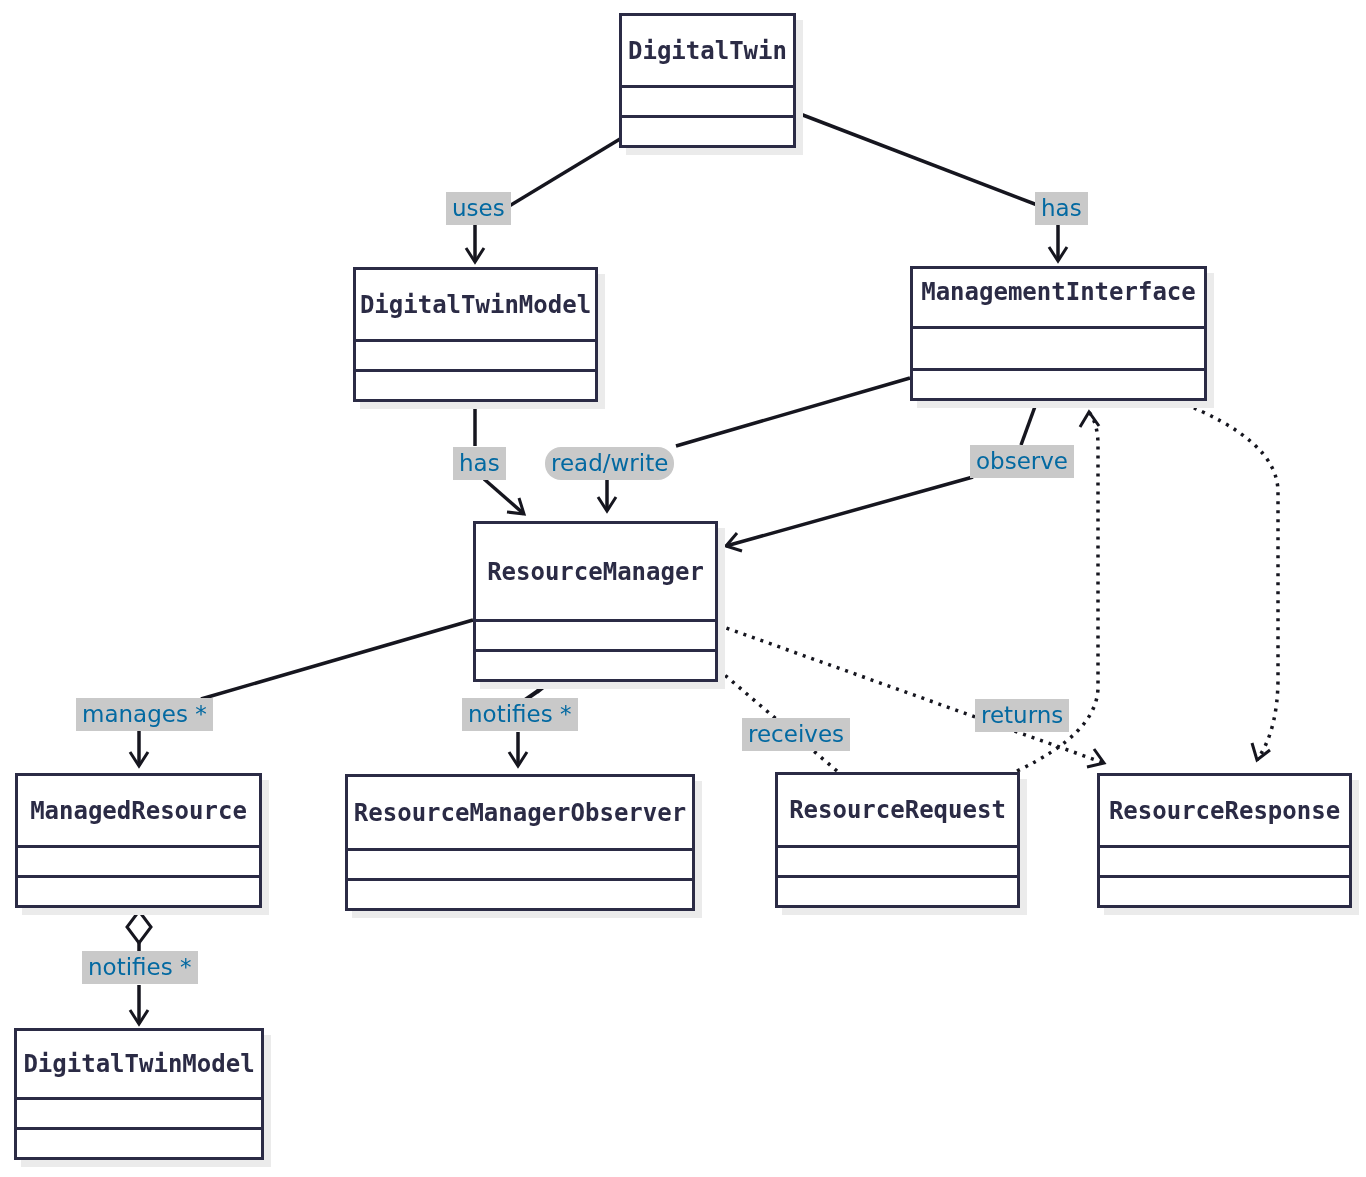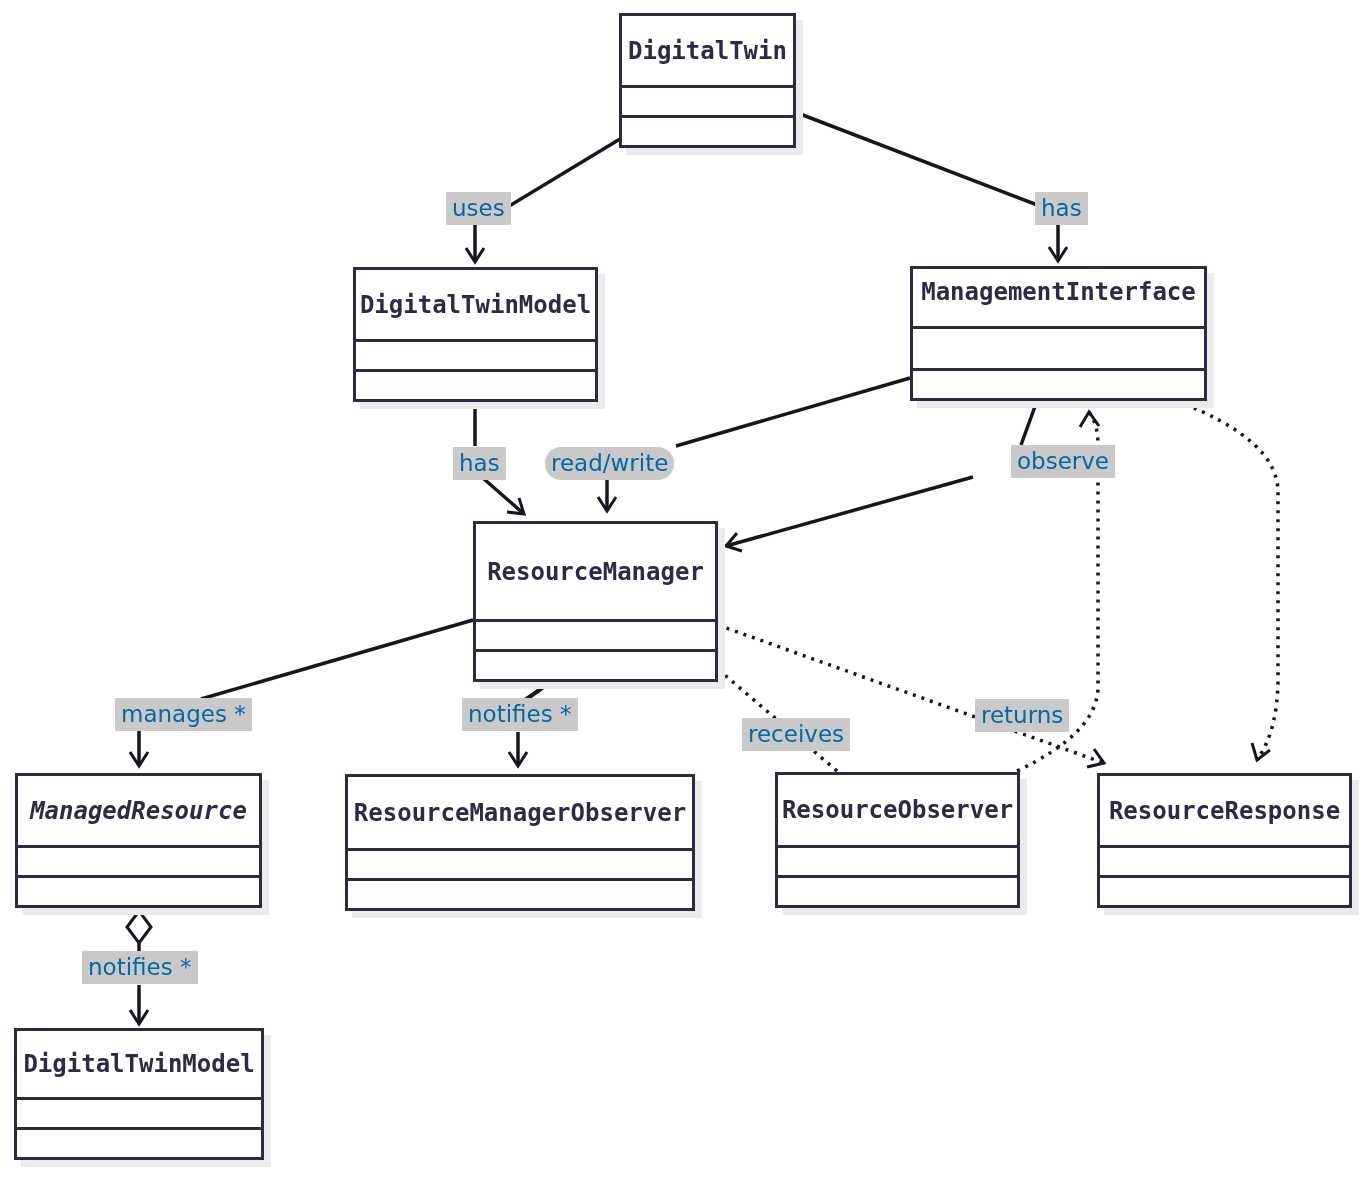--- a/index.html
+++ b/index.html
@@ -96,54 +96,54 @@
     <div class="comp"></div>
     <div class="comp"></div>
   </div>
 
   <div class="cbox" style="left:473px; top:521px; width:245px; height:161px;">
     <div class="title">ResourceManager</div>
     <div class="comp"></div>
     <div class="comp"></div>
   </div>
 
-  <div class="cbox" style="left:15px; top:773px; width:247px; height:135px;font-style:italic;">
+  <div class="cbox" style="left:15px; top:773px; width:247px; height:135px;">
     <div class="title">ManagedResource</div>
     <div class="comp"></div>
     <div class="comp"></div>
   </div>
 
   <div class="cbox" style="left:345px; top:774px; width:350px; height:137px;">
     <div class="title">ResourceManagerObserver</div>
     <div class="comp"></div>
     <div class="comp"></div>
   </div>
 
   <div class="cbox" style="left:775px; top:772px; width:245px; height:136px;">
-    <div class="title">ResourceObserver</div>
+    <div class="title">ResourceRequest</div>
     <div class="comp"></div>
     <div class="comp"></div>
   </div>
 
   <div class="cbox" style="left:1097px; top:773px; width:255px; height:135px;">
     <div class="title">ResourceResponse</div>
     <div class="comp"></div>
     <div class="comp"></div>
   </div>
 
   <div class="cbox" style="left:14px; top:1028px; width:250px; height:132px;">
     <div class="title">DigitalTwinModel</div>
     <div class="comp"></div>
     <div class="comp"></div>
   </div>
 
   <div class="elabel" style="left:446px; top:192px;">uses</div>
   <div class="elabel" style="left:1035px; top:192px;">has</div>
   <div class="elabel" style="left:453px; top:447px;">has</div>
   <div class="elabel" style="left:545px; top:447px;border-radius:16px;">read/write</div>
-  <div class="elabel" style="left:1011px; top:445px;">observe</div>
-  <div class="elabel" style="left:76px; top:698px;margin-left:39px;">manages *</div>
+  <div class="elabel" style="left:970px; top:445px;">observe</div>
+  <div class="elabel" style="left:76px; top:698px;">manages *</div>
   <div class="elabel" style="left:462px; top:698px;">notifies *</div>
   <div class="elabel" style="left:742px; top:698px;margin-top:20px;">receives</div>
   <div class="elabel" style="left:975px; top:699px;">returns</div>
   <div class="elabel" style="left:82px; top:951px;">notifies *</div>
 
 </div>
 
 </body></html>

